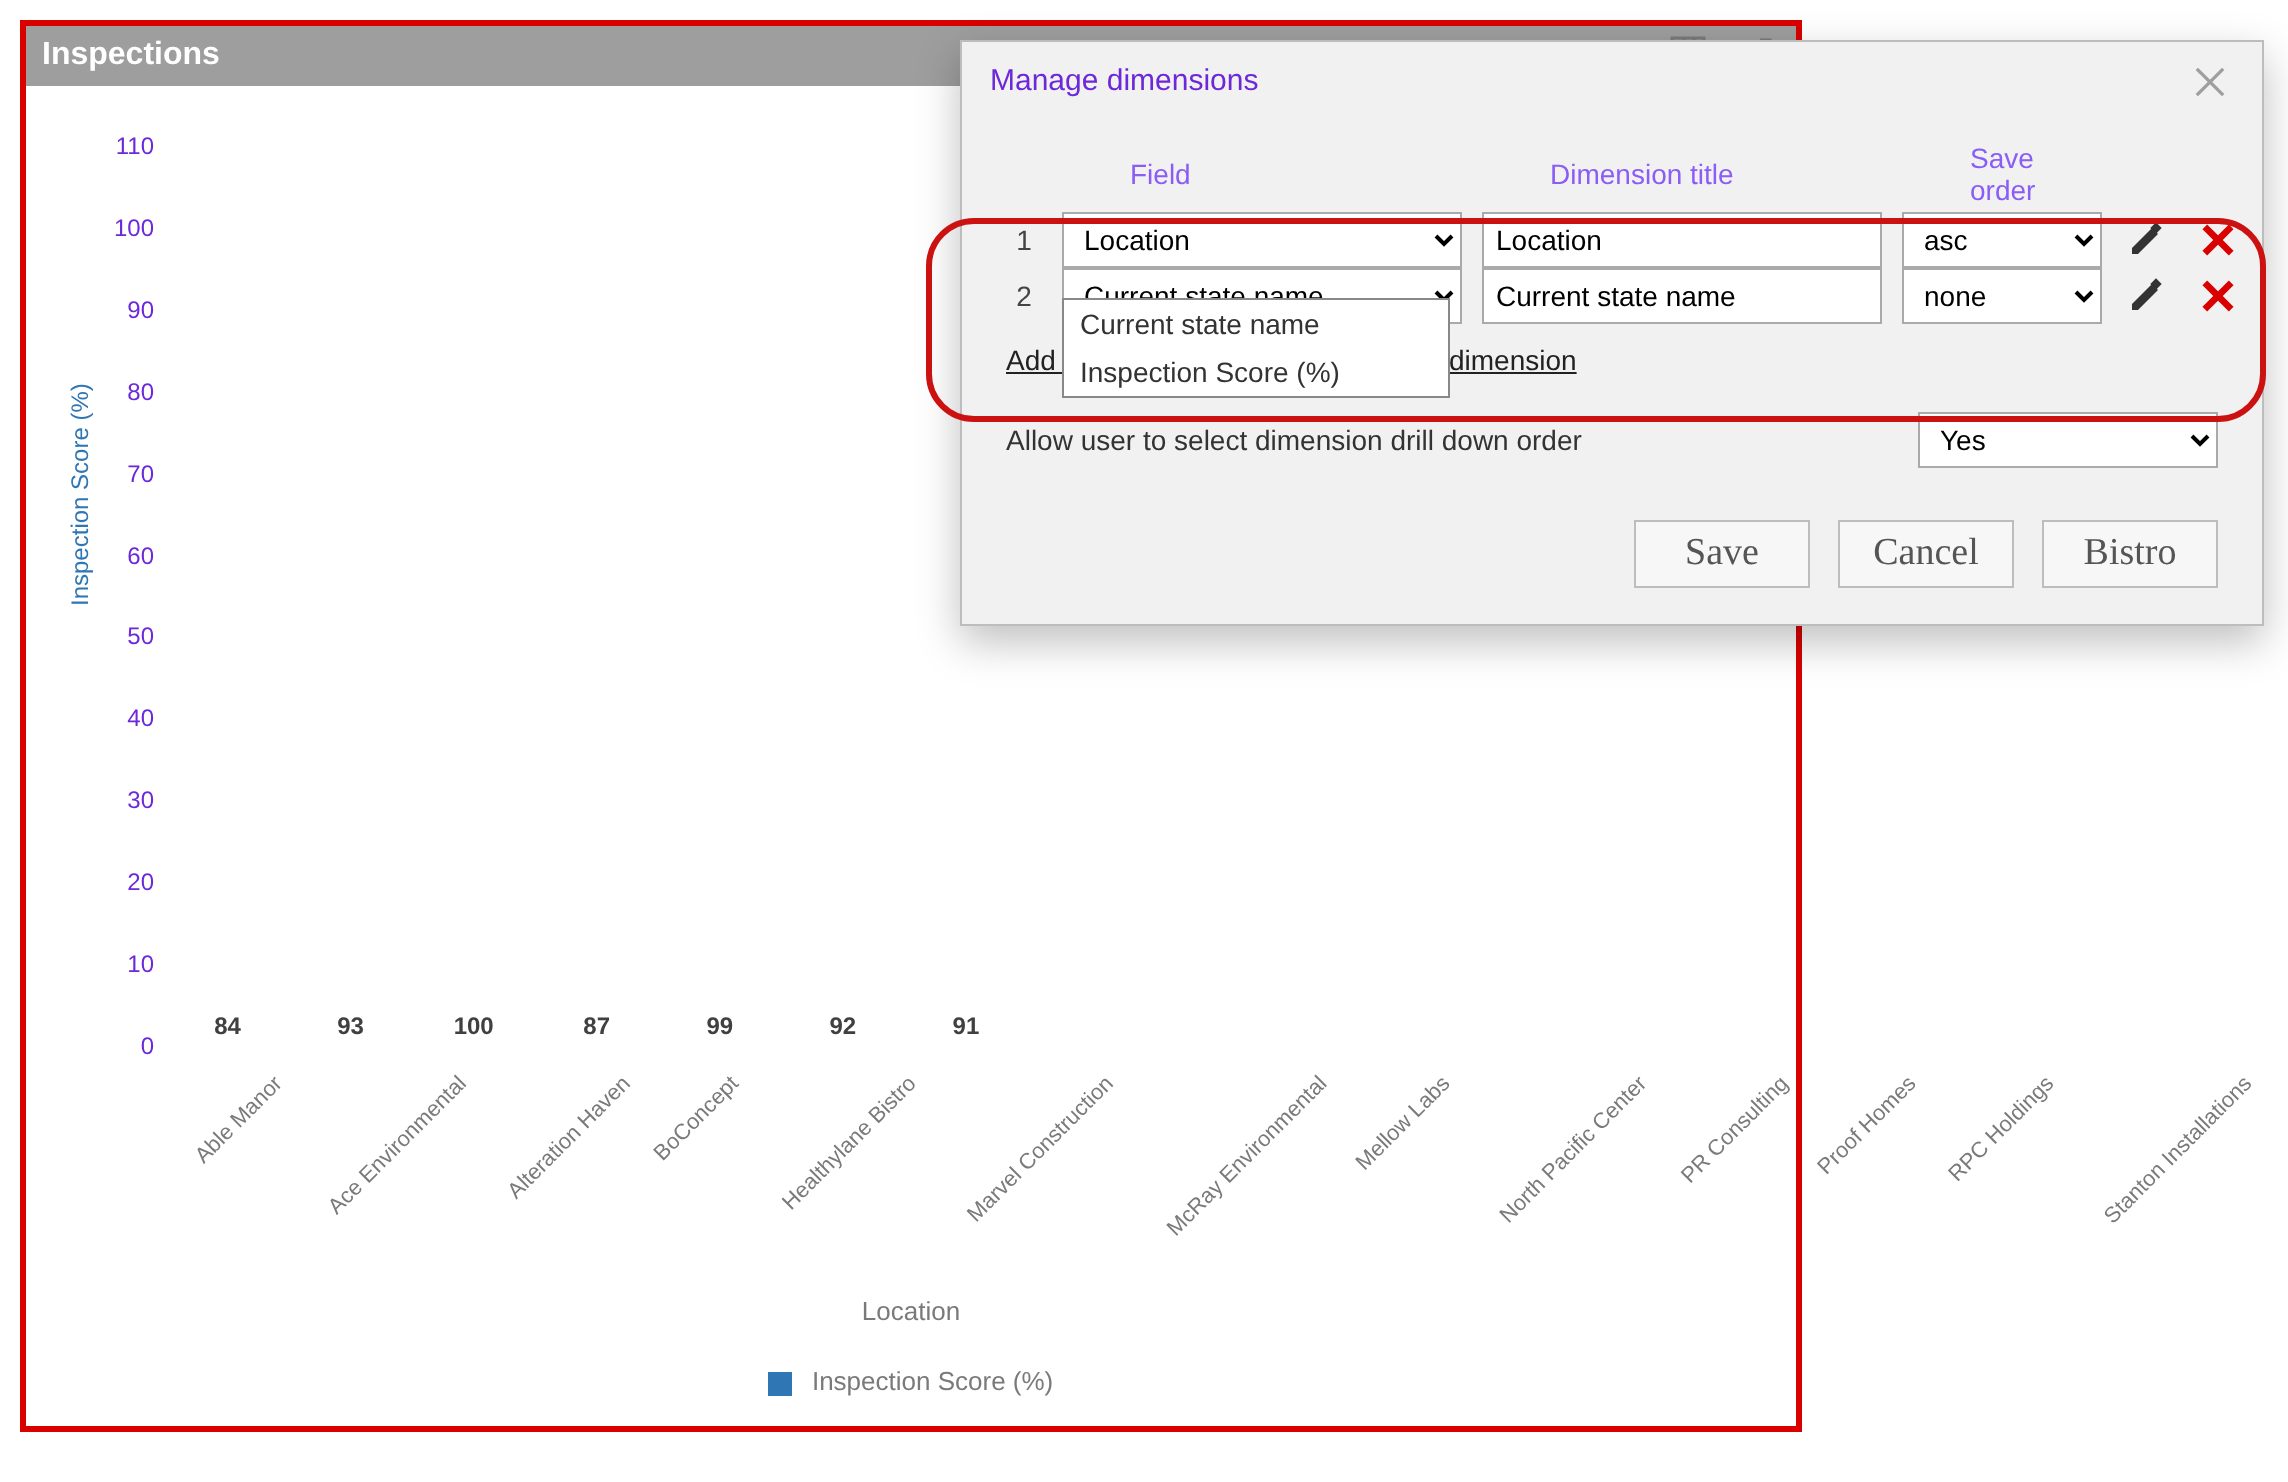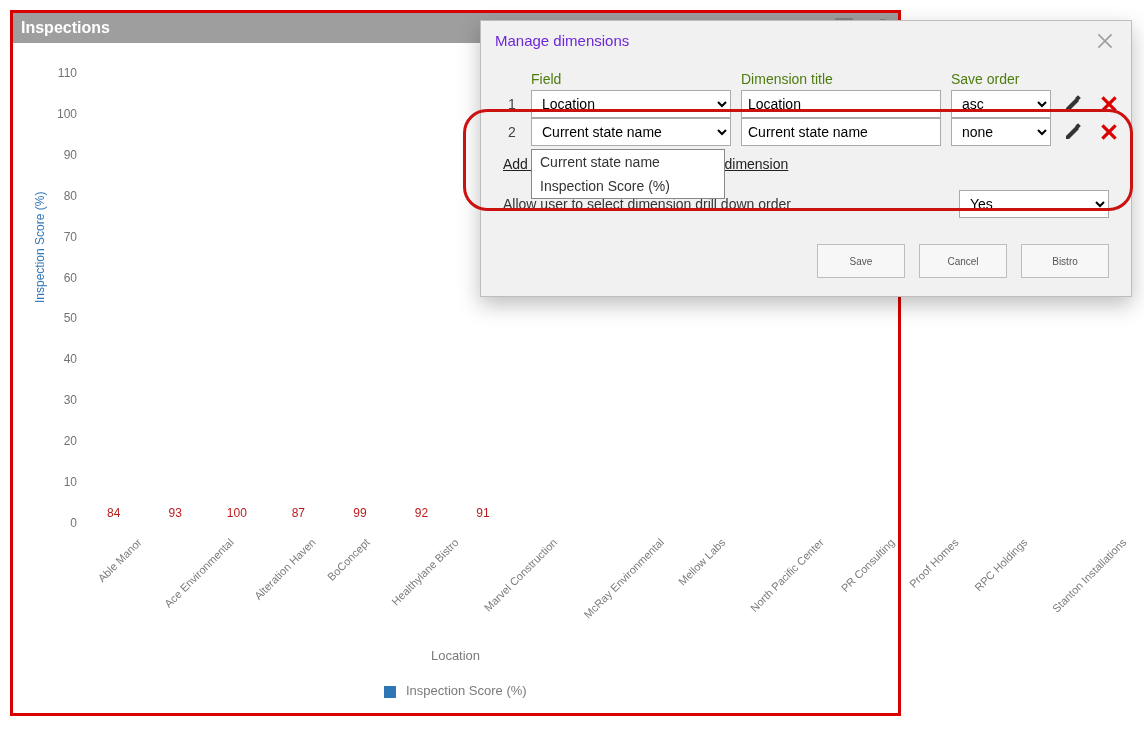--- a/index.html
+++ b/index.html
@@ -5,48 +5,48 @@
   html,body{margin:0;padding:0;font-family:Arial,Helvetica,sans-serif;background:#fff;}
   .canvas{position:relative;width:1144px;height:741px;}
   
   .panel{position:absolute;left:10px;top:10px;width:885px;height:700px;border:3px solid #d90000;background:#fff;}
   .panel-header{height:30px;background:#9e9e9e;color:#fff;font-size:16px;font-weight:bold;line-height:30px;padding-left:8px;position:relative;}
   .panel-header .tools{position:absolute;right:8px;top:2px;display:flex;gap:10px;color:#7a7a7a;}
   .panel-body{position:relative;height:calc(100% - 30px);}
   
   .plot{position:absolute;left:70px;top:30px;width:800px;height:450px;}
   .yaxis-label{position:absolute;left:20px;top:260px;transform:rotate(-90deg);transform-origin:left top;color:#2f76b5;font-size:12px;}
-  .ytick{position:absolute;right:100%;width:60px;text-align:right;padding-right:6px;font-size:12px;color:#737373;transform:translateY(-50%);}
+  .ytick{position:absolute;right:100%;width:60px;text-align:right;padding-right:6px;font-size:12px;color:#6d28d9;transform:translateY(-50%);}
   .bars{position:absolute;left:0;bottom:0;width:100%;height:100%;display:flex;align-items:flex-end;}
   .barcol{flex:1;display:flex;flex-direction:column;align-items:center;justify-content:flex-end;}
   .bar{width:36px;background:#2f76b5;}
-  .barlabel{font-size:12px;font-weight:normal;color:#b91c1c;margin-bottom:3px;}
+  .barlabel{font-size:12px;font-weight:bold;color:#404040;margin-bottom:3px;}
   .xaxis{position:absolute;left:70px;top:485px;width:800px;display:flex;}
   .xtick{flex:1;text-align:center;}
   .xtick span{display:inline-block;transform:rotate(-45deg);transform-origin:right top;font-size:11px;color:#7a7a7a;white-space:nowrap;position:relative;top:4px;left:-4px;}
   .xlabel{position:absolute;left:0;right:0;top:605px;text-align:center;color:#7a7a7a;font-size:13px;}
   .legend{position:absolute;left:0;right:0;top:640px;text-align:center;color:#7a7a7a;font-size:13px;}
   .legend-swatch{display:inline-block;width:12px;height:12px;background:#2f76b5;margin-right:6px;vertical-align:middle;}
 
   
   .modal{position:absolute;left:480px;top:20px;width:650px;background:#f1f1f1;border:1px solid #bdbdbd;box-shadow:0 8px 20px rgba(0,0,0,0.25);}
   .modal-header{height:40px;line-height:40px;padding:0 14px;font-size:15px;color:#6d28d9;display:flex;justify-content:space-between;align-items:center;}
   .close-x{width:22px;height:22px;stroke:#9e9e9e;}
   .modal-body{padding:10px 22px 18px 22px;font-size:14px;color:#333;}
   .grid{display:grid;grid-template-columns:18px 200px 200px 100px 26px 26px;column-gap:10px;align-items:center;}
-  .grid .hdr{font-size:14px;color:#4d7c0f;padding-bottom:3px;}
+  .grid .hdr{font-size:14px;color:#8b5cf6;padding-bottom:3px;margin-left:34px;}
   .rownum{text-align:center;color:#444;}
   select,input.txt{width:100%;box-sizing:border-box;height:28px;border:1px solid #aaa;background:#fff;font-size:14px;padding:0 6px;}
   .icon-btn{width:24px;height:24px;display:flex;align-items:center;justify-content:center;cursor:pointer;}
   .links{margin-top:10px;font-size:14px;}
   .links a{color:#222;text-decoration:underline;margin-right:30px;cursor:pointer;}
   .allow-row{display:flex;justify-content:space-between;align-items:center;margin-top:18px;}
   .allow-row select{width:150px;}
   .btns{display:flex;justify-content:flex-end;gap:14px;margin-top:26px;}
-  .btn{min-width:88px;height:34px;border:1px solid #bdbdbd;background:#f7f7f7;font-size:10px;color:#555;cursor:pointer;}
+  .btn{min-width:88px;height:34px;border:1px solid #bdbdbd;background:#f7f7f7;font-size:19px;color:#555;cursor:pointer;font-family:Liberation Serif, serif;}
   
   .row-hi{position:absolute;border:3px solid #c11;border-radius:24px;pointer-events:none;}
   
   .dd{position:absolute;background:#fff;border:1px solid #888;font-size:14px;width:192px;}
   .dd div{padding:4px 8px;cursor:pointer;}
   .dd .sel{background:#0a63ff;color:#fff;}
 </style>
 </head>
 <body>
 

